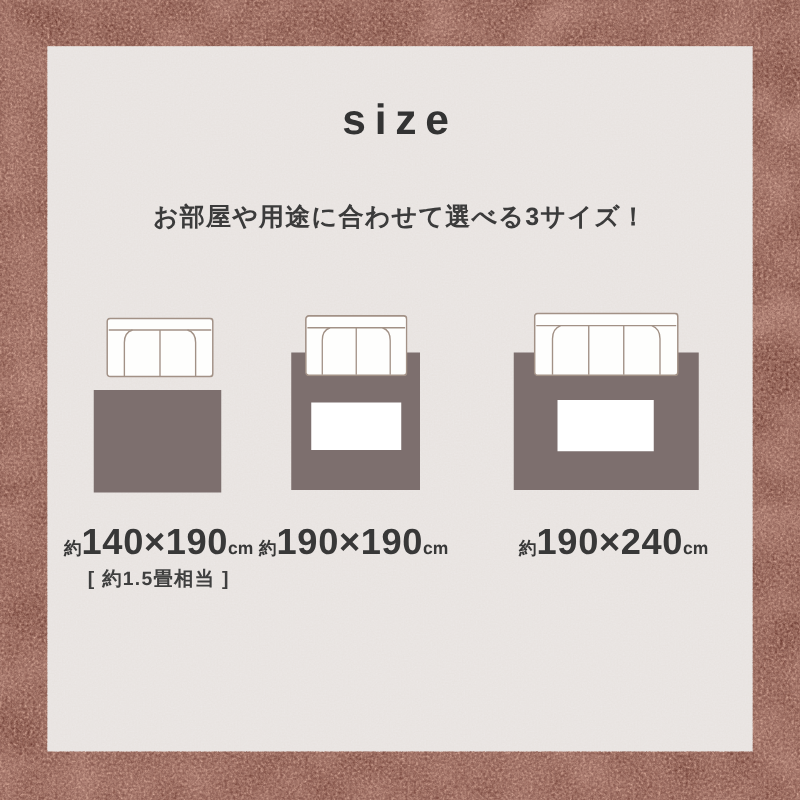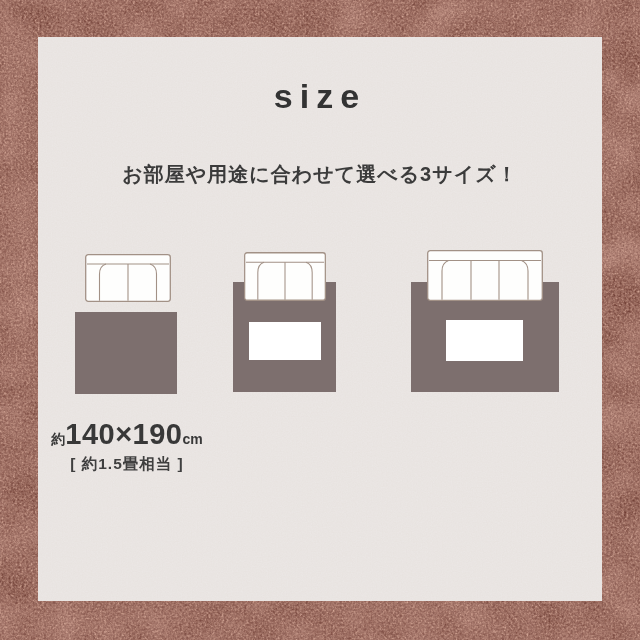--- a/index.html
+++ b/index.html
@@ -103,29 +103,35 @@
     </div>
     <svg class="sofa sofa-2" width="82" height="49" viewBox="0 0 86 48" preserveAspectRatio="none" aria-hidden="true">
       <rect x="0.7" y="0.7" width="84.6" height="46.6" rx="2.5" fill="#fefefd" stroke="#a29186" stroke-width="1.3"></rect>
       <g fill="none" stroke="#a29186" stroke-width="1.1">
         <path d="M2,10 H84"></path>
         <path d="M14.5,46.8 L14.5,20 Q14.5,12 21,10"></path>
         <path d="M71.5,46.8 L71.5,20 Q71.5,12 65,10"></path>
         <path d="M43,10 V46.8"></path>
       </g>
     </svg>
+    <div class="size-line anchor-2">
+      <span class="approx">約</span><span class="dims">190×190</span><span class="unit">cm</span>
+    </div>
 
     <div class="rug rug-3">
       <div class="coffee-table table-3"></div>
     </div>
     <svg class="sofa sofa-3" width="116" height="51" viewBox="0 0 116 51" aria-hidden="true">
       <rect x="0.7" y="0.7" width="114.6" height="49.6" rx="2.5" fill="#fefefd" stroke="#a29186" stroke-width="1.3"></rect>
       <g fill="none" stroke="#a29186" stroke-width="1.1">
         <path d="M2,10.5 H114"></path>
         <path d="M15,49.8 L15,21 Q15,13 21.5,10.5"></path>
         <path d="M101,49.8 L101,21 Q101,13 94.5,10.5"></path>
         <path d="M44,10.5 V49.8"></path>
         <path d="M72,10.5 V49.8"></path>
       </g>
     </svg>
+    <div class="size-line anchor-3">
+      <span class="approx">約</span><span class="dims">190×240</span><span class="unit">cm</span>
+    </div>
 
   </div>
 </div>
 
 </body></html>

